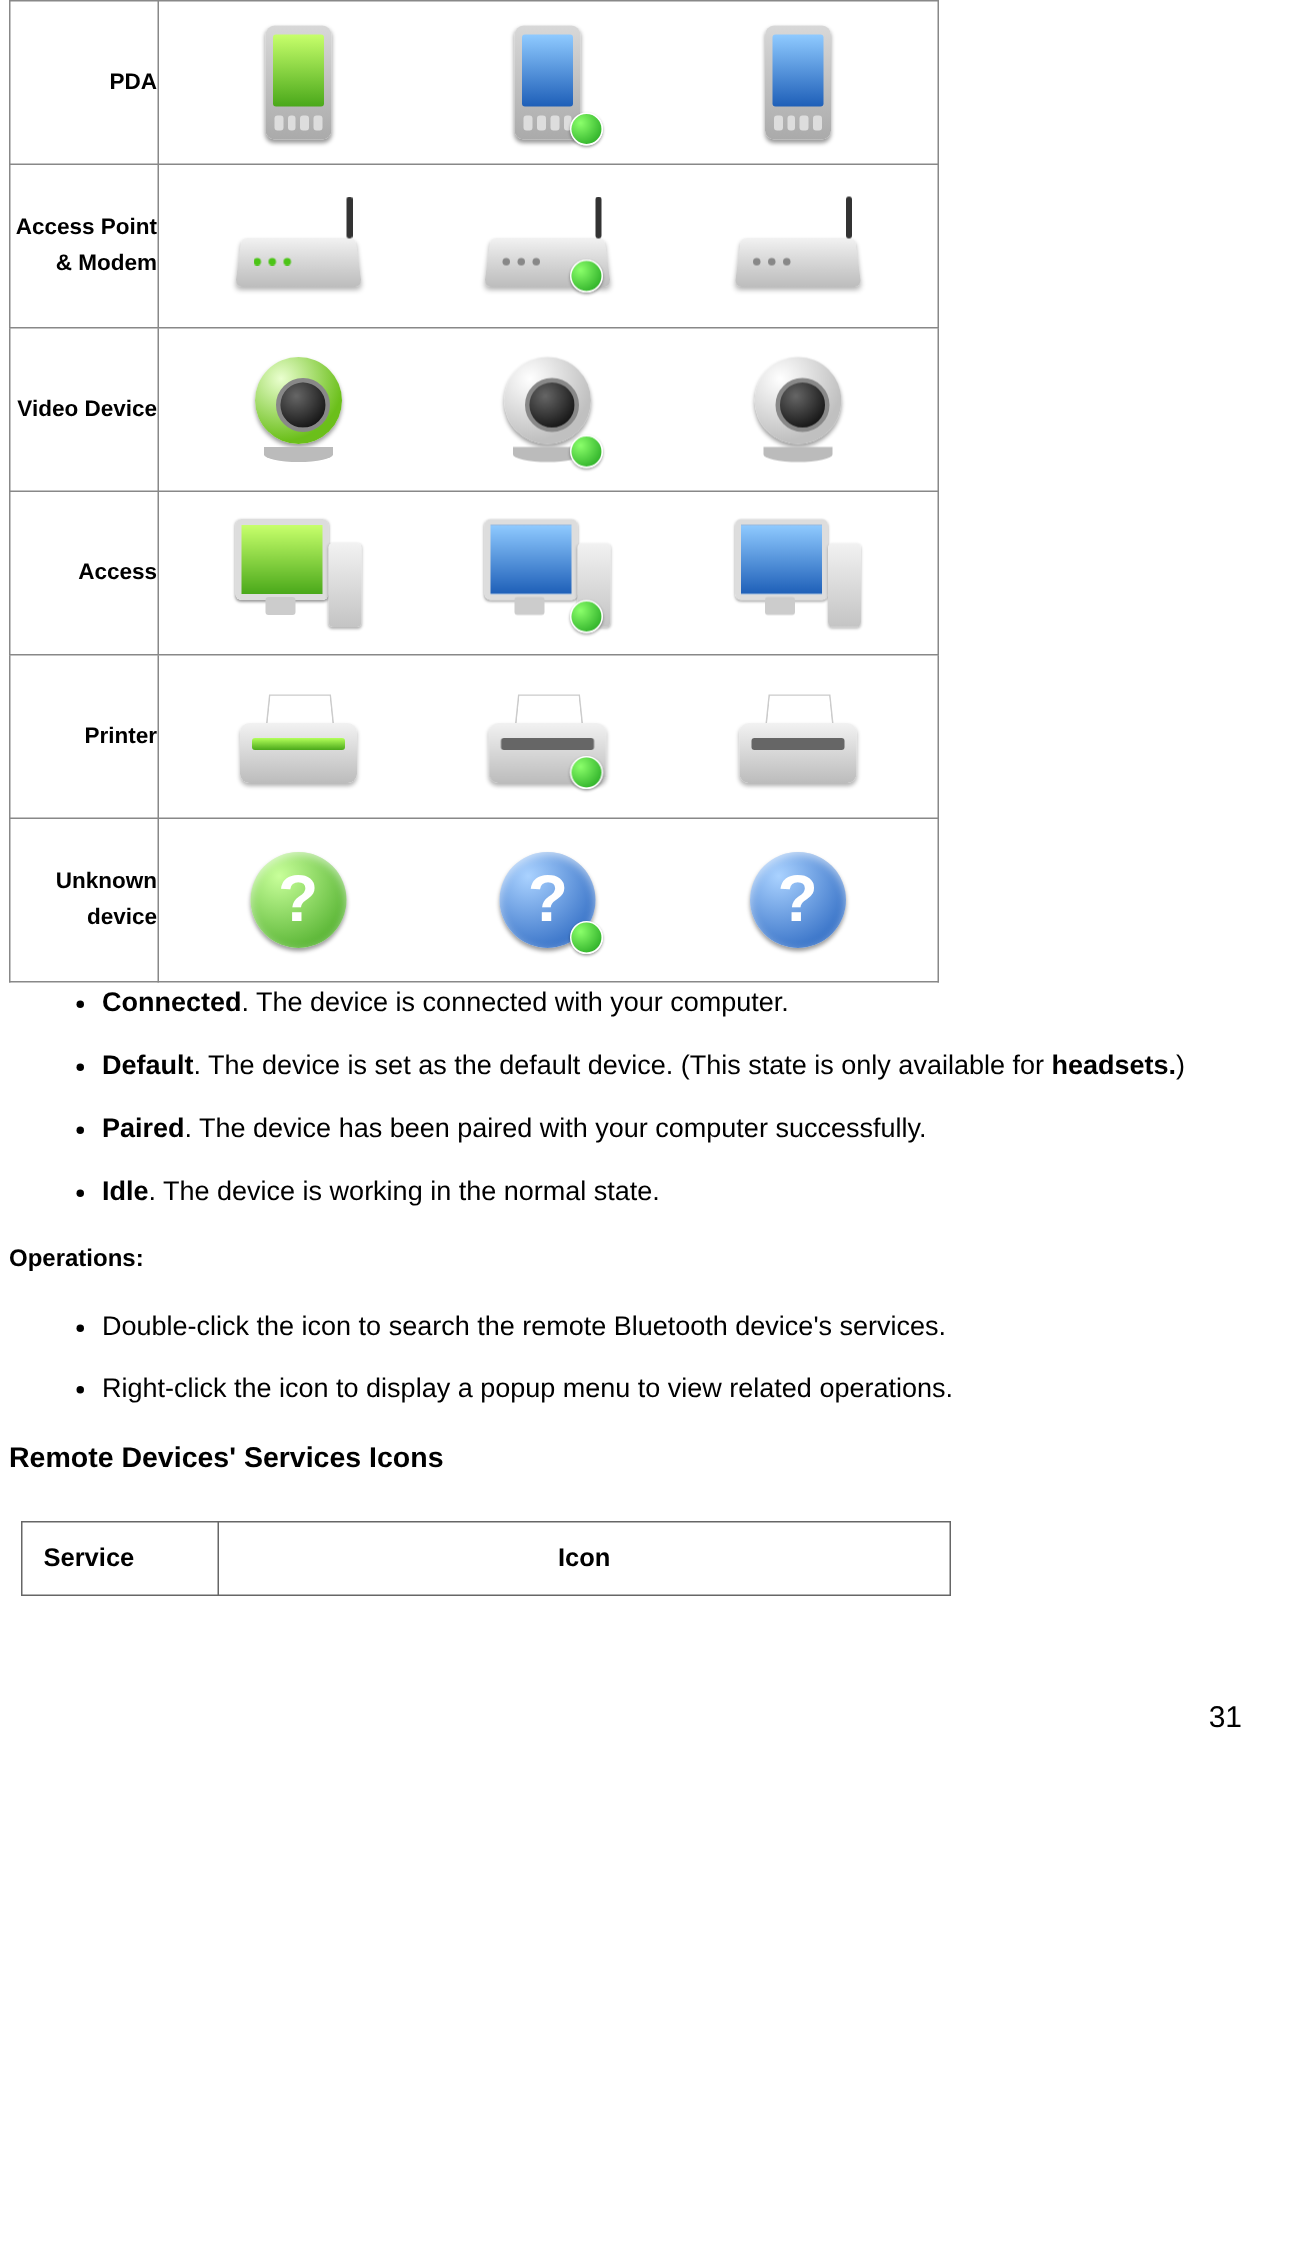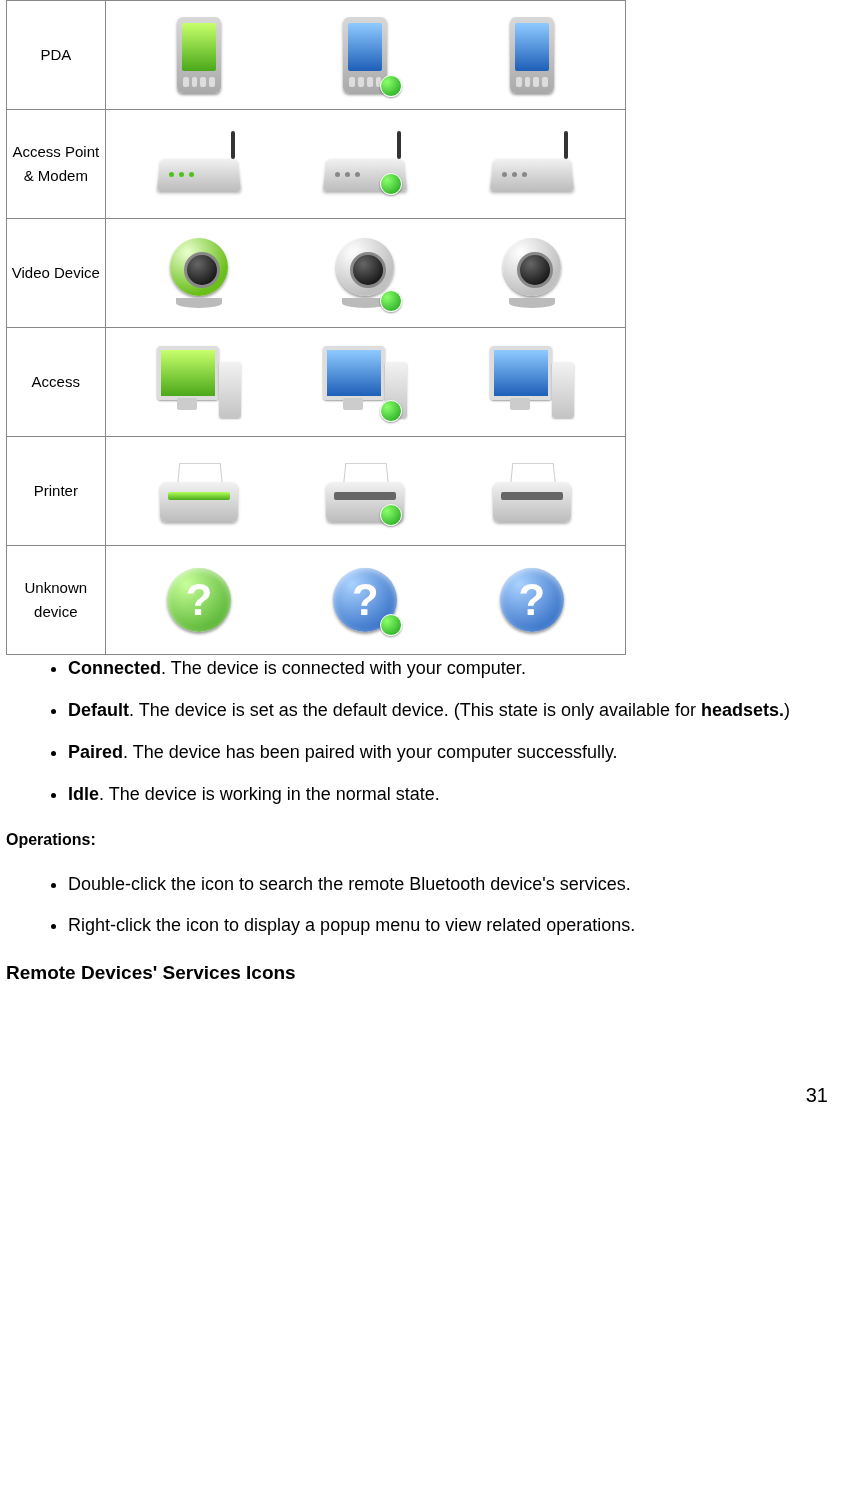--- a/index.html
+++ b/index.html
@@ -20,23 +20,24 @@
   }
   table.device-table td {
     border: 1px solid #888;
     padding: 0;
     text-align: center;
     vertical-align: middle;
     height: 108px;
   }
   table.device-table td.label-cell {
     width: 98px;
-    font-weight: normal;
+    font-weight: bold;
     font-size: 15px;
     line-height: 1.6;
+    text-align: right;
   }
   table.device-table td.icon-cell {
     width: 522px;
   }
   .icon-row {
     display: flex;
     justify-content: space-around;
     align-items: center;
     padding: 6px 10px;
   }
@@ -449,16 +450,24 @@
 
   <h4 class="sec" style="margin-top:4px">Operations:</h4>
 
   <ul class="bullets">
     <li>Double-click the icon to search the remote Bluetooth device's services.</li>
     <li>Right-click the icon to display a popup menu to view related operations.</li>
   </ul>
 
   <h3 class="subhead">Remote Devices' Services Icons</h3>
 
+  <table class="service-table">
+    <tbody>
+        <tr>
+      <td class="svc-label">Service</td>
+      <td>Icon</td>
+    </tr>
+  </tbody>
+    </table>
 
   <div class="page-number">31</div>
 
 </div>
 
 </body></html>

